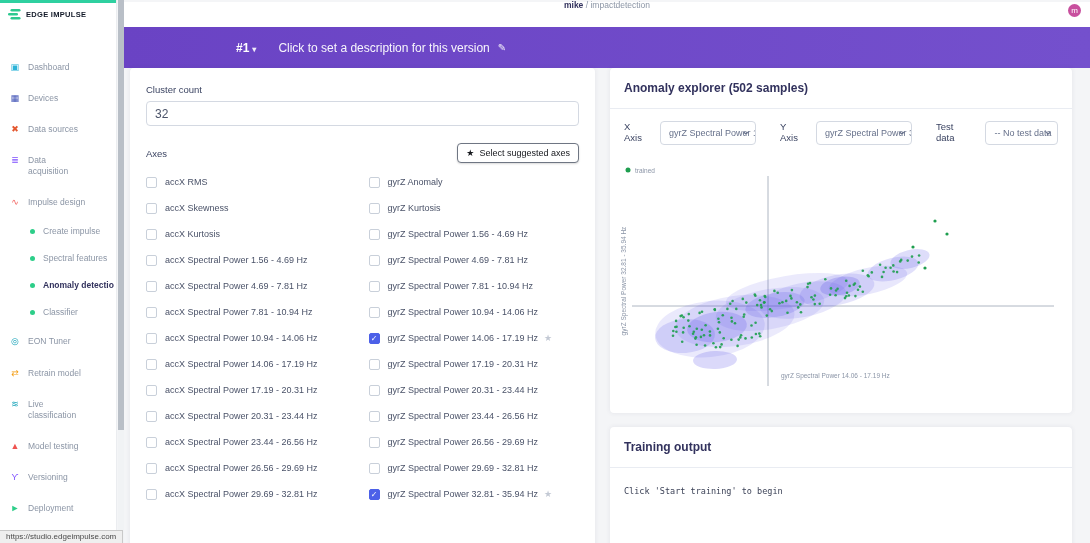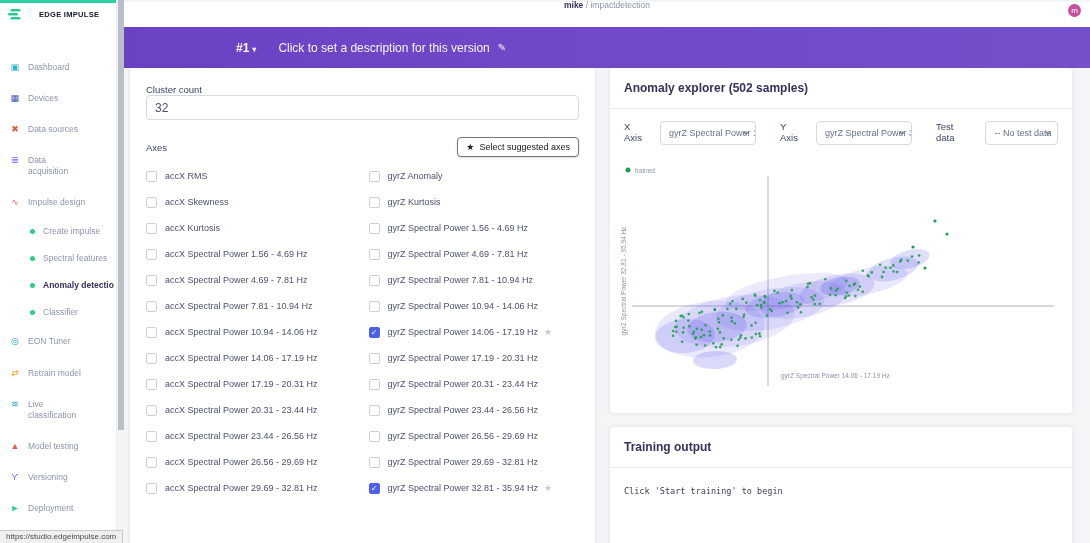--- a/index.html
+++ b/index.html
@@ -2,21 +2,21 @@
 <html><head>
 <meta charset="utf-8">
 <style>
   * { margin:0; padding:0; box-sizing:border-box; }
   body { font-family:"Liberation Sans",sans-serif; background:#e8e9ec; }
   .page { position:relative; width:1090px; height:543px; background:#f4f5f7; overflow:hidden; color:#32325d; }
 
   
   .sidebar { position:absolute; left:0; top:0; width:117px; height:543px; background:#fff; border-right:1px solid #ebedf0; }
   .sidebar-accent { height:3px; background:#2fd0a0; }
-  .logo-row { display:flex; align-items:center; gap:18px; padding:6px 8px 4px; cursor:pointer; }
+  .logo-row { display:flex; align-items:center; gap:5px; padding:6px 8px 4px; cursor:pointer; }
   .logo-text { font-size:7.5px; font-weight:bold; color:#111827; letter-spacing:.3px; white-space:nowrap; }
   .nav { margin-top:28px; }
   .nav-item { display:flex; align-items:flex-start; gap:7px; padding:10px 4px 10px 9px; cursor:pointer; }
   .nav-icon { width:12px; font-size:9px; line-height:11px; text-align:center; flex:none; }
   .nav-label { font-size:8.5px; color:#8b95a5; max-width:58px; line-height:1.3; }
   .nav-item.active .nav-label { color:#32325d; font-weight:bold; }
   .nav-item.sub { padding:8px 2px 8px 30px; align-items:center; gap:8px; }
   .sub-bullet { width:5px; height:5px; border-radius:50%; background:#2dce89; flex:none; }
   .sub .nav-label { white-space:nowrap; overflow:hidden; max-width:72px; }
 
@@ -36,21 +36,21 @@
   .banner-desc { margin-left:22px; font-size:12px; opacity:.95; cursor:pointer; }
   .banner-edit { margin-left:8px; font-size:10px; opacity:.9; cursor:pointer; }
 
   .card { position:absolute; background:#fff; border-radius:4px; box-shadow:0 0 5px rgba(50,50,93,.09); }
   .card-title { padding:13px 14px; font-size:12px; font-weight:bold; color:#32325d; border-bottom:1px solid #e9ecf2; }
   .settings-card { left:6px; top:68px; width:465px; height:505px; }
   .explorer-card { left:486px; top:68px; width:462px; height:345px; }
   .training-card { left:486px; top:427px; width:462px; height:140px; }
 
   .card-body { padding:16px 16px 0; }
-  .field-label { font-size:9.5px; color:#3b4462; }
+  .field-label { font-size:9.5px; color:#3b4462; margin-bottom:6px; }
   .text-input { width:100%; height:25px; border:1px solid #d4d9e2; border-radius:4px; font-size:12px; color:#4a5268; padding:0 8px; font-family:inherit; }
   .axes-head { display:flex; justify-content:space-between; align-items:center; margin-top:17px; margin-bottom:6px; }
   .axes-head .field-label { margin-bottom:0; }
   .suggest-btn { display:flex; gap:5px; align-items:center; font-size:9px; color:#15171c; background:#fff; border:1px solid #6f7683; border-radius:4px; padding:4px 8px; box-shadow:0 1px 2px rgba(0,0,0,.15); cursor:pointer; font-family:inherit; }
   .axes-grid { display:grid; grid-template-columns:1fr 1fr; column-gap:12px; }
   .axis-row { display:flex; align-items:center; height:26px; cursor:pointer; }
   .cb { width:11px; height:11px; border:1px solid #c9d0da; border-radius:2px; background:#fff; flex:none; font-size:8px; line-height:10px; text-align:center; color:transparent; }
   .cb.checked { background:#4c60e8; border-color:#4c60e8; color:#fff; }
   .axis-label { font-size:9px; color:#4a5268; margin-left:8px; white-space:nowrap; }
   .axis-star { font-size:9px; color:#c3c9d4; margin-left:6px; }

